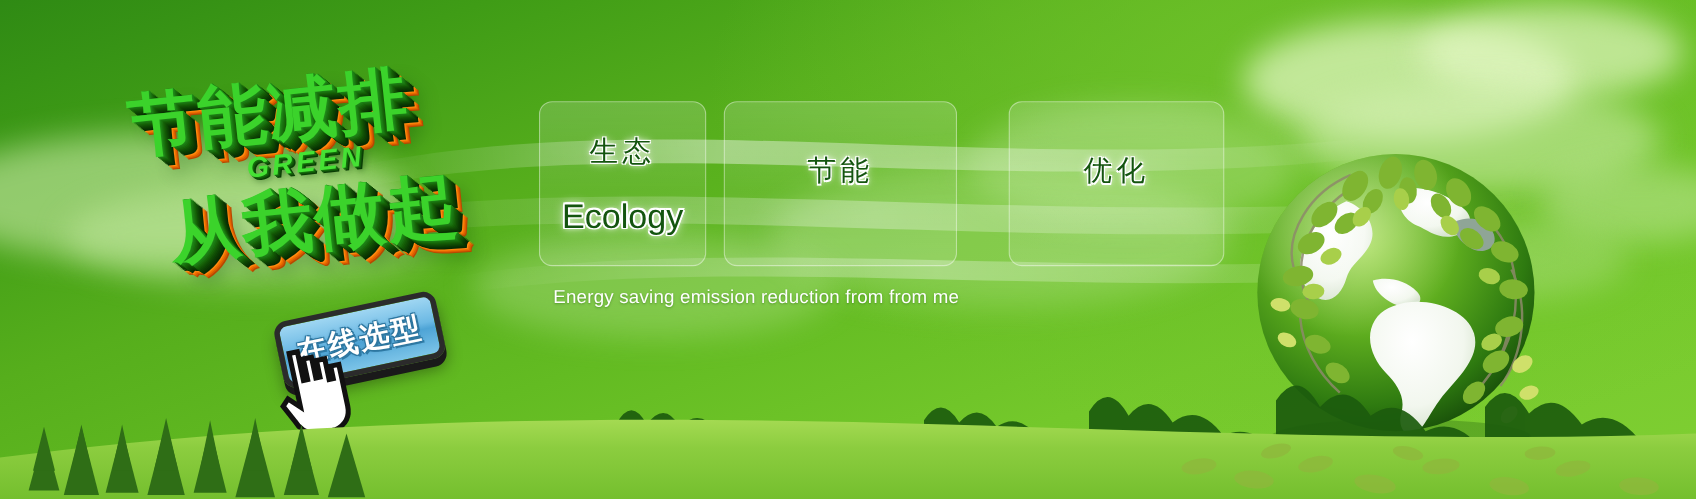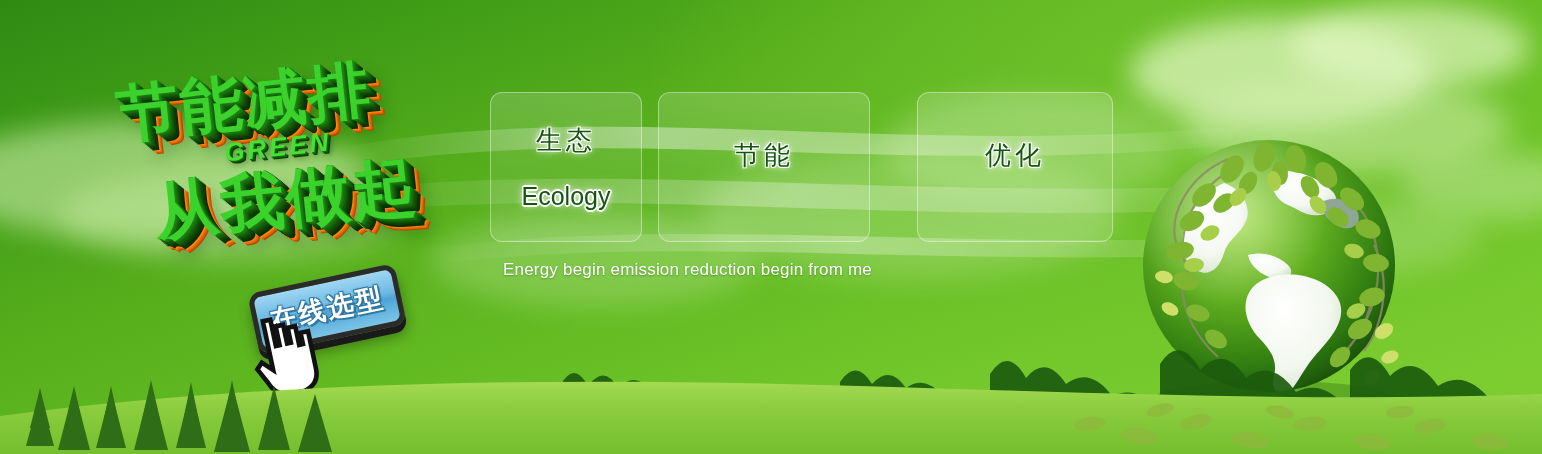--- a/index.html
+++ b/index.html
@@ -93,21 +93,21 @@
   .card.c1{left:168px;width:212px;}
   .card.c2{left:427px;width:196px;}
   .card-cn{
     font-size:26px;font-weight:normal;color:#14550f;letter-spacing:4px;
     text-shadow:
       0 0 5px #ffffff, 0 0 9px #ffffff,
       1px 1px 0 #ffffff,-1px -1px 0 #ffffff,1px -1px 0 #ffffff,-1px 1px 0 #ffffff;
     margin-bottom:24px;
   }
   .card-en{
-    font-size:25px;color:#14550f;letter-spacing:0px;
+    font-size:31px;color:#14550f;letter-spacing:0px;
     text-shadow:
       0 0 5px #ffffff, 0 0 10px #ffffff,
       1.4px 1.4px 0 #ffffff,-1.4px -1.4px 0 #ffffff,1.4px -1.4px 0 #ffffff,-1.4px 1.4px 0 #ffffff,
       0 1.6px 0 #ffffff,0 -1.6px 0 #ffffff,1.6px 0 0 #ffffff,-1.6px 0 0 #ffffff;
   }
   .tagline{
     position:absolute;left:503px;top:260px;
     font-size:17px;color:#ffffff;letter-spacing:.2px;
     text-shadow:0 1px 2px rgba(30,90,10,.45);
   }
@@ -175,21 +175,21 @@
       <div class="card-en">Ecology</div>
     </div>
     <div class="card c1">
       <div class="card-cn">节能</div>
     </div>
     <div class="card c2">
       <div class="card-cn">优化</div>
     </div>
   </div>
 
-  <div class="tagline">Energy begin emission reduction begin from me</div>
+  <div class="tagline">Energy saving emission reduction from from me</div>
 
   <svg class="globe" viewBox="0 0 282 282">
     <defs>
       <radialGradient id="gsph" cx="38%" cy="32%" r="72%">
         <stop offset="0%" stop-color="#9ad840"></stop>
         <stop offset="45%" stop-color="#5fae1f"></stop>
         <stop offset="82%" stop-color="#2e7a10"></stop>
         <stop offset="100%" stop-color="#1a520a"></stop>
       </radialGradient>
       <radialGradient id="gcon" cx="40%" cy="30%" r="70%">

